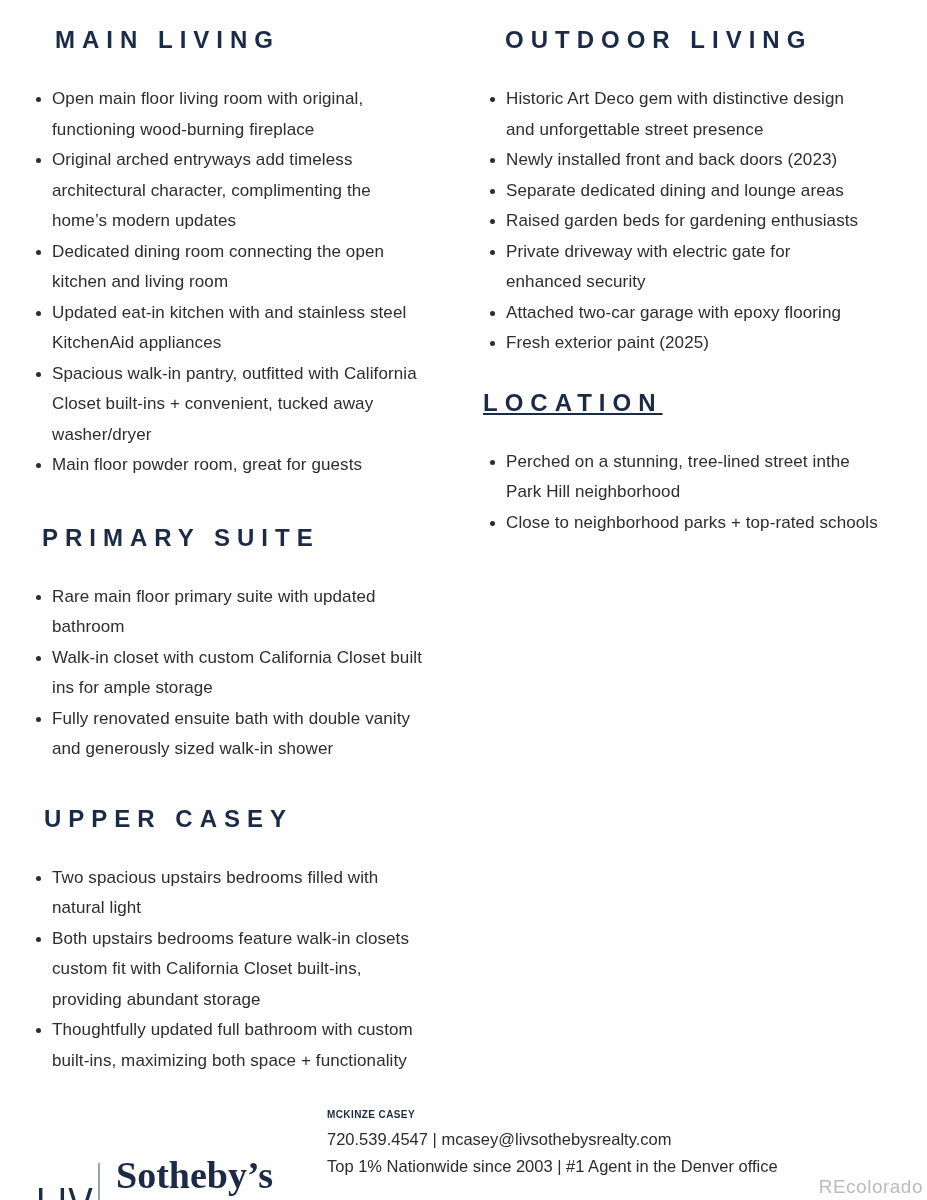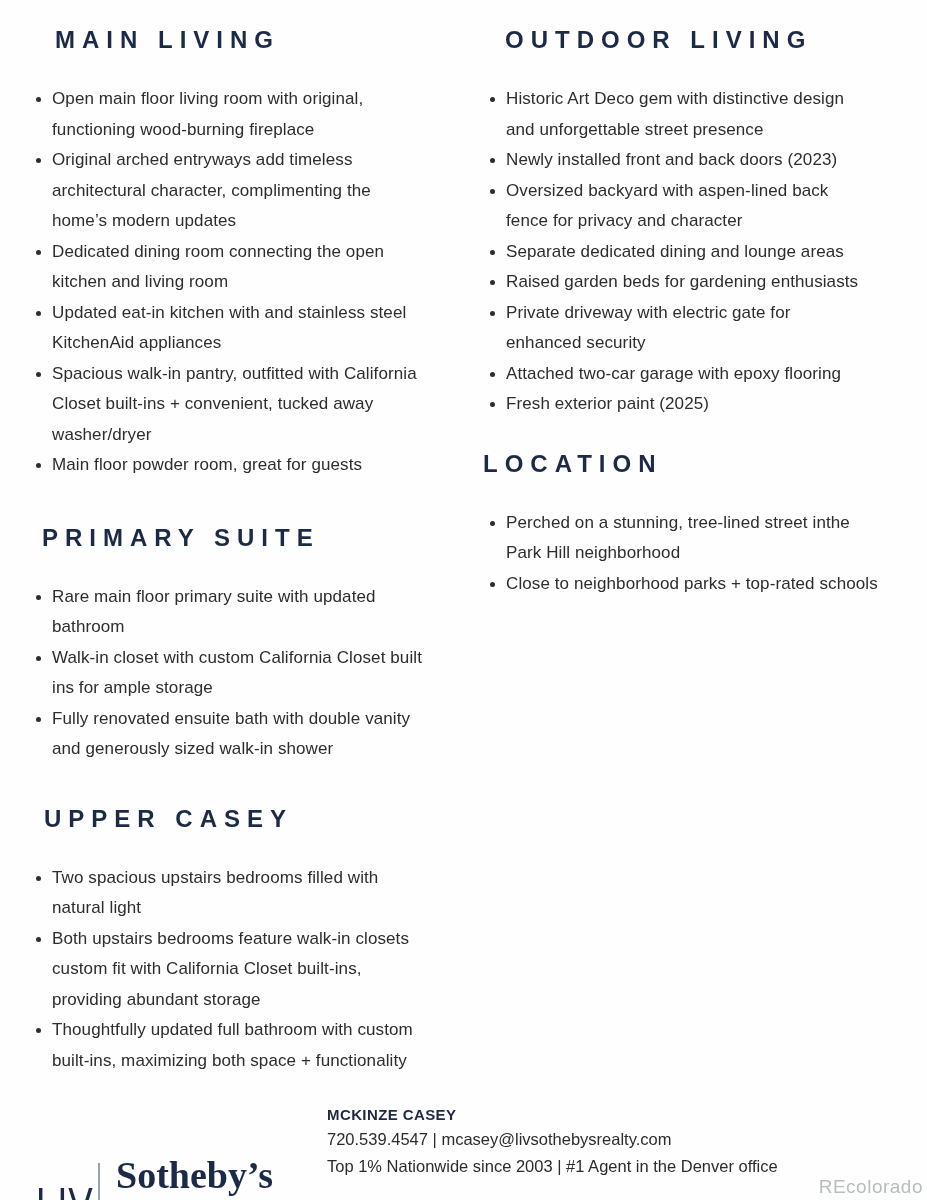--- a/index.html
+++ b/index.html
@@ -25,21 +25,21 @@
     font-weight:700;
     letter-spacing:7px;
     line-height:1;
     color:#1b2a47;
     white-space:nowrap;
   }
   .sec-main-living    h2 { margin-left:22px; }
   .sec-primary-suite  h2 { margin-left:9px; }
   .sec-upper-level    h2 { margin-left:11px; }
   .sec-outdoor-living h2 { margin-left:18px; }
-  .sec-location       h2 { margin-left:-4px; }
+  .sec-location       h2 { margin-left:-4px;text-decoration:underline; }
 
   .sec-primary-suite  { margin-top:45px; }
   .sec-upper-level    { margin-top:42px; }
   .sec-location       { margin-top:32px; }
 
   
   .section ul {
     list-style:none;
     margin:32px 0 0 0;
     padding:0;
@@ -89,21 +89,21 @@
   .intl-text {
     margin-top:19px;
     font-size:12px;
     letter-spacing:2.6px;
     color:#8a9097;
     white-space:nowrap;
   }
 
   .footer-contact { position:absolute; left:327px; top:1104px; }
   .agent-name {
-    font-size:15px; font-weight:700;
+    font-size:10px; font-weight:700;
     letter-spacing:0.4px;
     color:#1f2a40;
     line-height:22px;
   }
   .agent-line {
     font-size:16.5px;
     color:#2c2c2c;
     line-height:27px;
   }
 
@@ -169,22 +169,20 @@
   </div>
 
   <div class="col col-right">
 
     <div class="section sec-outdoor-living">
       <h2>OUTDOOR LIVING</h2>
       <ul>
         <li><span class="dot"></span><span class="txt">Historic Art Deco gem with distinctive design
 and unforgettable street presence</span></li>
         <li><span class="dot"></span><span class="txt">Newly installed front and back doors (2023)</span></li>
-        <li><span class="dot"></span><span class="txt">Oversized backyard with aspen-lined back
-fence for privacy and character</span></li>
         <li><span class="dot"></span><span class="txt">Separate dedicated dining and lounge areas</span></li>
         <li><span class="dot"></span><span class="txt">Raised garden beds for gardening enthusiasts</span></li>
         <li><span class="dot"></span><span class="txt">Private driveway with electric gate for
 enhanced security</span></li>
         <li><span class="dot"></span><span class="txt">Attached two-car garage with epoxy flooring</span></li>
         <li><span class="dot"></span><span class="txt">Fresh exterior paint (2025)</span></li>
       </ul>
     </div>
 
     <div class="section sec-location">

